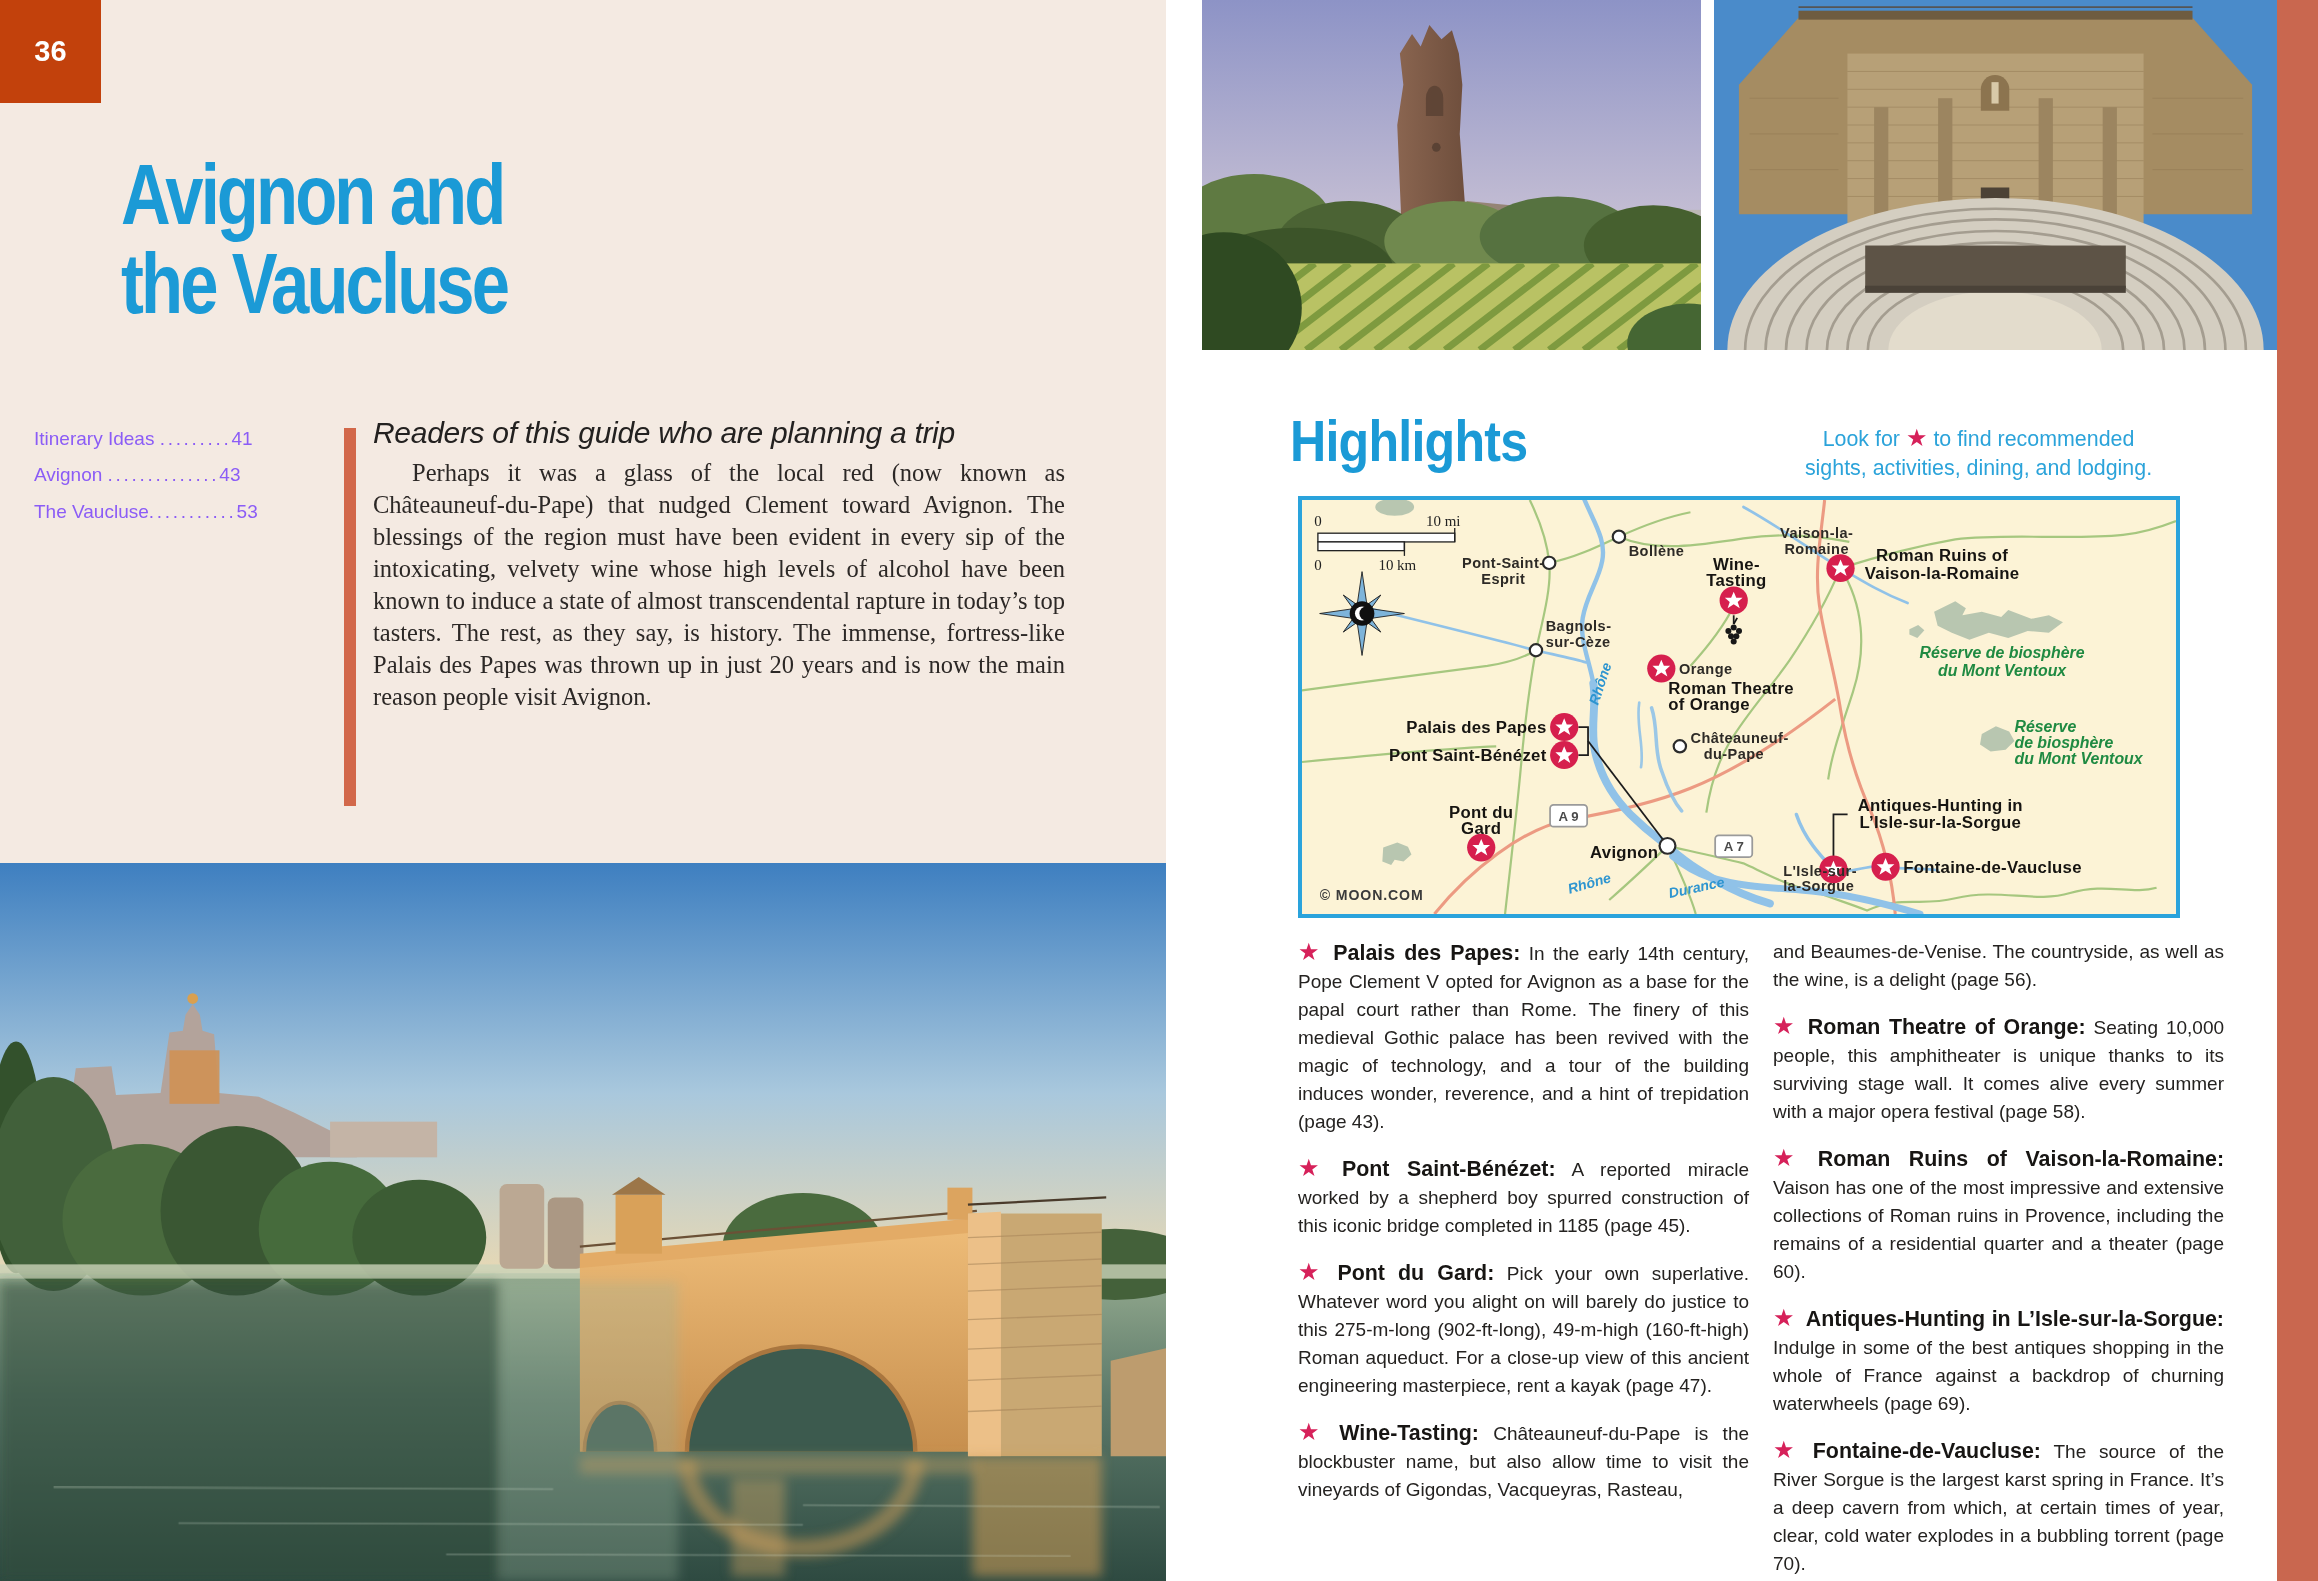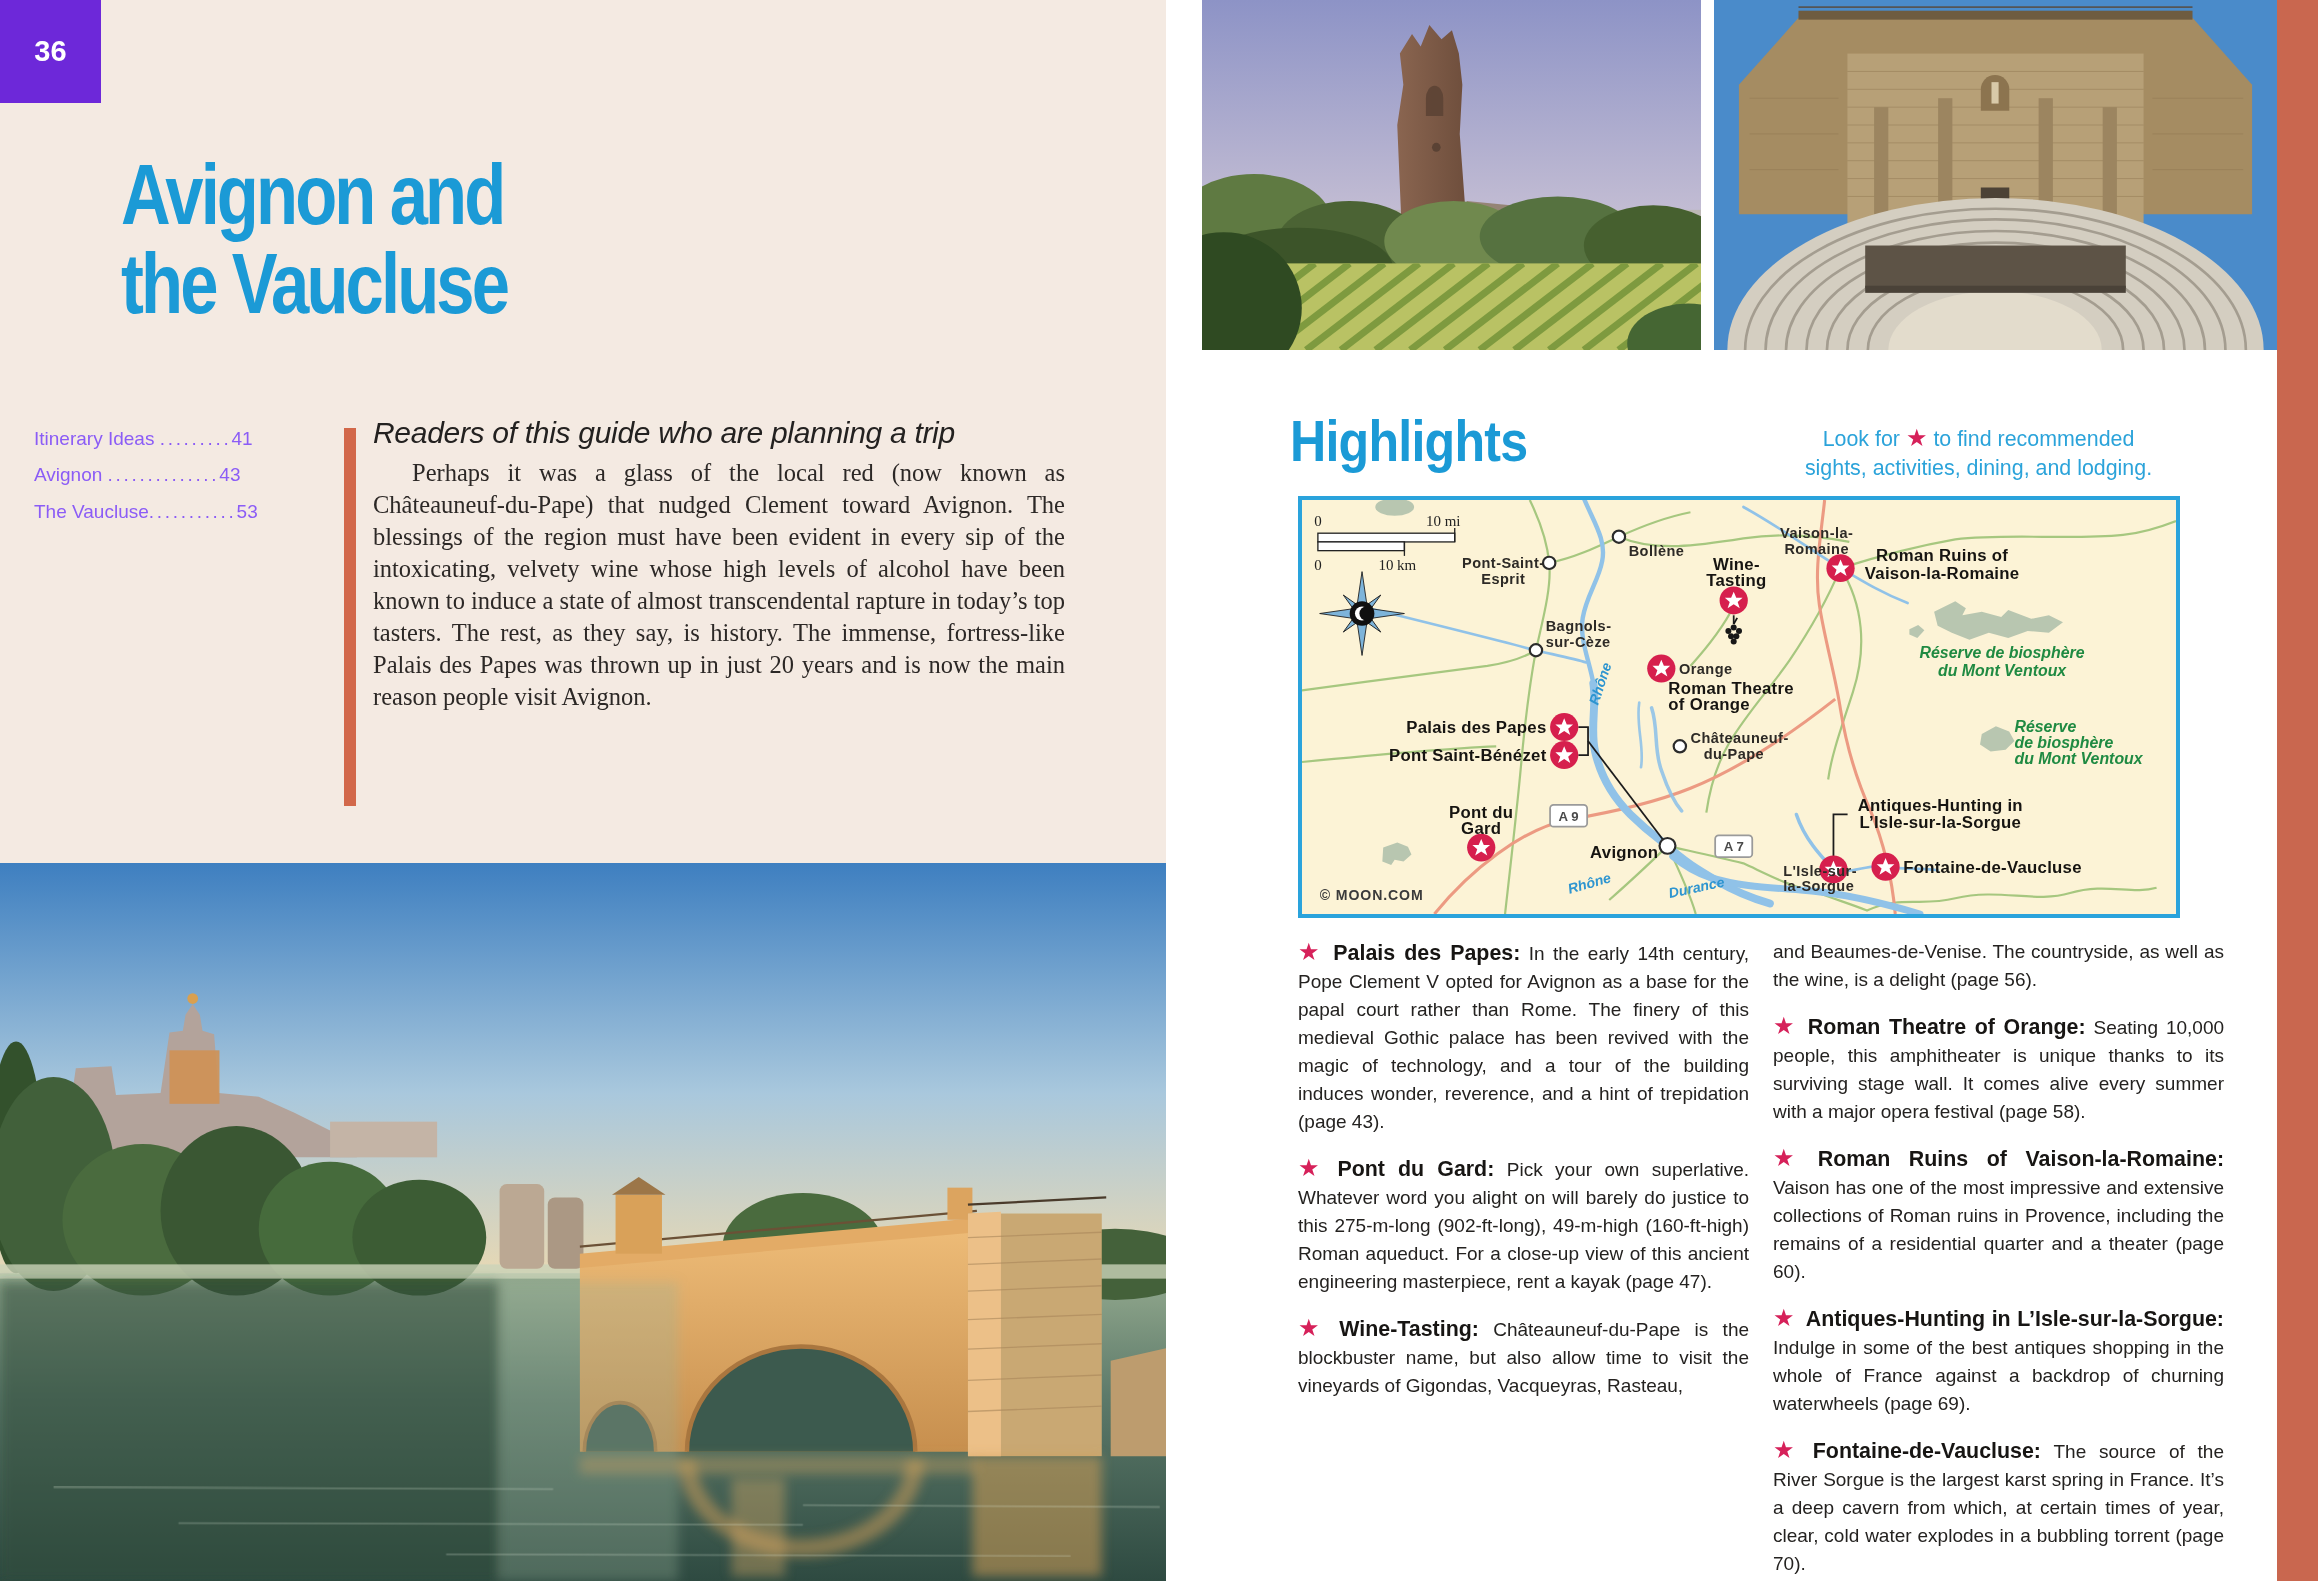--- a/index.html
+++ b/index.html
@@ -1,21 +1,21 @@
 <!DOCTYPE html>
 <html style="font-size:14.3px"><head>
 <meta charset="utf-8">
 <style>
   html,body{margin:0;padding:0;}
   body{width:2319px;height:1581px;position:relative;background:#ffffff;
        font-family:"Liberation Sans",sans-serif;overflow:hidden;}
 
   
   .page-left{position:absolute;left:0;top:0;width:1166px;height:1581px;background:#f4eae2;}
-  .pagenum{position:absolute;left:0;top:0;width:101px;height:103px;background:#6d28d9;
+  .pagenum{position:absolute;left:0;top:0;width:101px;height:103px;background:#c2410c;
            color:#fff;font-weight:bold;font-size:29px;display:flex;align-items:center;justify-content:center;}
   .title{position:absolute;left:121px;top:150px;margin:0;color:#1b9ad6;font-weight:bold;
          font-size:86px;line-height:1.03;letter-spacing:-3.6px;transform:scaleX(.8);transform-origin:left top;}
   .toc{position:absolute;left:34px;top:428px;margin:0;padding:0;list-style:none;
        color:#8b5cf6;font-size:19px;}
   .toc li{margin-bottom:14.3px;}
   .toc-dots{letter-spacing:2.7px;}
   .vrule{position:absolute;left:344px;top:428px;width:11.6px;height:378px;background:#d2684a;}
   .intro{position:absolute;left:373px;top:416px;width:692px;color:#2c2826;}
   .lead{font-size:30px;margin:0 0 7.1px 0;color:#232120;letter-spacing:-0.3px;font-style:italic;}
@@ -459,20 +459,21 @@
       <text class="t-river" transform="rotate(-72 343 212)" x="343" y="212" text-anchor="middle">Rhône</text>
       <text class="t-river" transform="rotate(-16 327 444)" x="327" y="444" text-anchor="middle">Rhône</text>
       <text class="t-river" transform="rotate(-12 448 449)" x="448" y="449" text-anchor="middle">Durance</text>
 
       <text class="t-credit" x="20" y="458">© MOON.COM</text>
     </svg>
   </div>
 
   <div class="col" id="col1">
     <p class="hl-item"><span class="hl-star">★</span><b class="hl-name">Palais des Papes:</b> <span>In the early 14th century, Pope Clement V opted for Avignon as a base for the papal court rather than Rome. The finery of this medieval Gothic palace has been revived with the magic of technology, and a tour of the building induces wonder, reverence, and a hint of trepidation (page 43).</span></p>
+    <p class="hl-item"><span class="hl-star">★</span><b class="hl-name">Pont Saint-Bénézet:</b> <span>A reported miracle worked by a shepherd boy spurred construction of this iconic bridge completed in 1185 (page 45).</span></p>
     <p class="hl-item"><span class="hl-star">★</span><b class="hl-name">Pont du Gard:</b> <span>Pick your own superlative. Whatever word you alight on will barely do justice to this 275-m-long (902-ft-long), 49-m-high (160-ft-high) Roman aqueduct. For a close-up view of this ancient engineering masterpiece, rent a kayak (page 47).</span></p>
     <p class="hl-item"><span class="hl-star">★</span><b class="hl-name">Wine-Tasting:</b> <span>Châteauneuf-du-Pape is the blockbuster name, but also allow time to visit the vineyards of Gigondas, Vacqueyras, Rasteau,</span></p>
   </div>
 
   <div class="col" id="col2">
     <p class="hl-cont">and Beaumes-de-Venise. The countryside, as well as the wine, is a delight (page 56).</p>
     <p class="hl-item"><span class="hl-star">★</span><b class="hl-name">Roman Theatre of Orange:</b> <span>Seating 10,000 people, this amphitheater is unique thanks to its surviving stage wall. It comes alive every summer with a major opera festival (page 58).</span></p>
     <p class="hl-item"><span class="hl-star">★</span><b class="hl-name">Roman Ruins of Vaison-la-Romaine:</b> <span>Vaison has one of the most impressive and extensive collections of Roman ruins in Provence, including the remains of a residential quarter and a theater (page 60).</span></p>
     <p class="hl-item"><span class="hl-star">★</span><b class="hl-name">Antiques-Hunting in L’Isle-sur-la-Sorgue:</b> <span>Indulge in some of the best antiques shopping in the whole of France against a backdrop of churning waterwheels (page 69).</span></p>
     <p class="hl-item"><span class="hl-star">★</span><b class="hl-name">Fontaine-de-Vaucluse:</b> <span>The source of the River Sorgue is the largest karst spring in France. It’s a deep cavern from which, at certain times of year, clear, cold water explodes in a bubbling torrent (page 70).</span></p>

